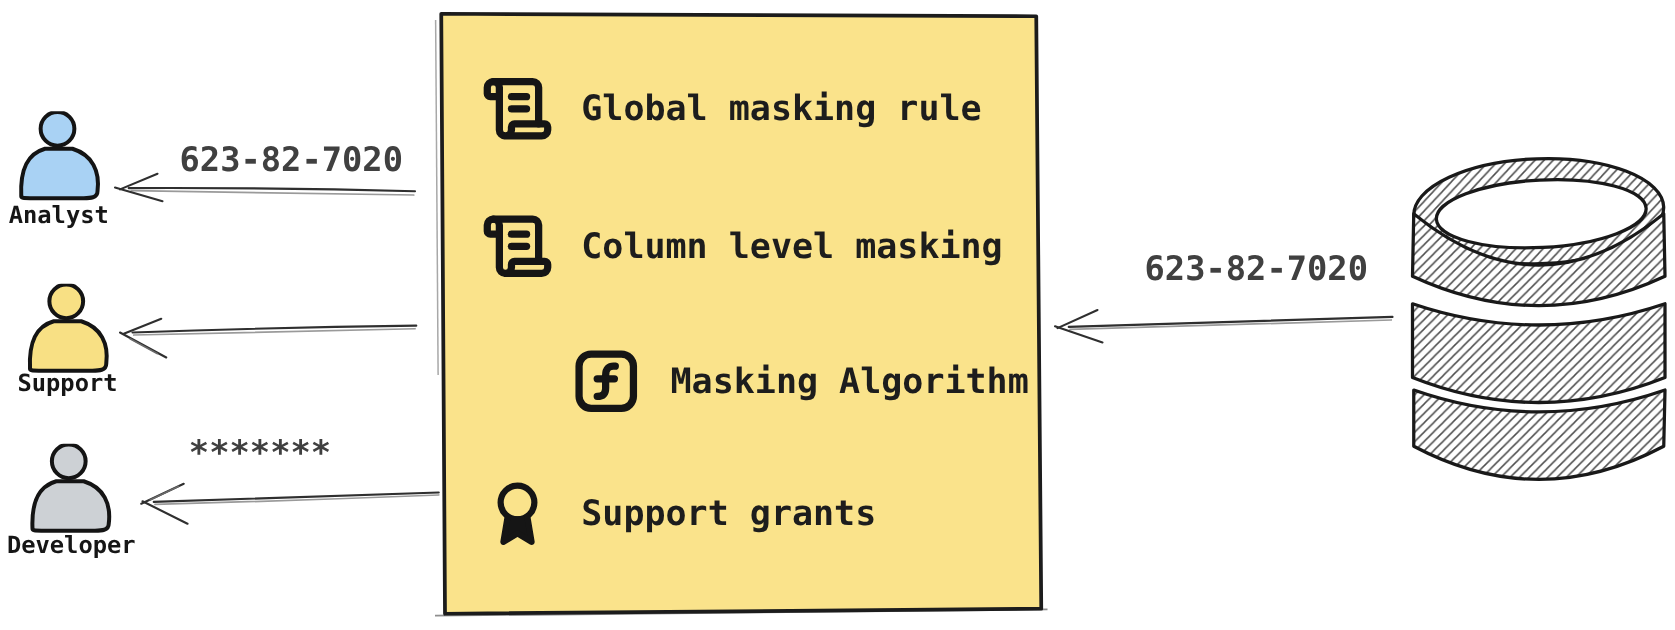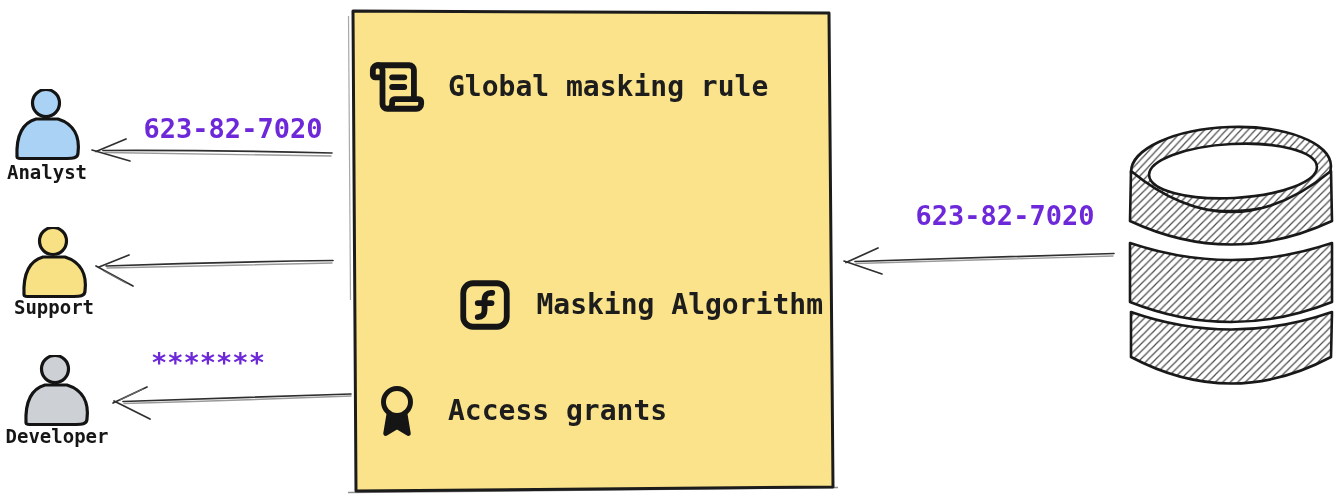--- a/index.html
+++ b/index.html
@@ -9,26 +9,26 @@
     color:#1e1e1e; overflow:hidden;
   }
   .layer { position:absolute; left:0; top:0; width:1340px; height:504px; }
   .person { position:absolute; }
   .person-label {
     position:absolute; width:130px; text-align:center;
     font-size:19px; font-weight:bold; line-height:1.2; color:#161616;
   }
   .masked-value {
     position:absolute; width:260px; text-align:center;
-    font-size:27px; font-weight:bold; line-height:1.2; color:#6d28d9;
+    font-size:27px; font-weight:bold; line-height:1.2; color:#404040;
     letter-spacing:0px; white-space:nowrap;
   }
   .box-item {
     position:absolute; left:353px; width:470px; height:74px;
-    display:flex; align-items:center; padding-left:13px; box-sizing:border-box;
+    display:flex; align-items:center; padding-left:30px; box-sizing:border-box;
   }
   .box-item .icon-wrap {
     width:62px; height:66px; display:flex; align-items:center; justify-content:center;
     flex:0 0 62px; margin-right:20px;
   }
   .box-item .item-label {
     font-size:28px; font-weight:bold; line-height:1.1; color:#1d1d1d; white-space:nowrap;
   }
 </style>
 </head>
@@ -118,35 +118,46 @@
       <svg width="60" height="58" viewBox="0 0 24 24" fill="none" stroke="#151515" stroke-width="2.4" stroke-linecap="round" stroke-linejoin="round">
         <path d="M15 12h-5"></path>
         <path d="M15 8h-5"></path>
         <path d="M19 17V5a2 2 0 0 0-2-2H4"></path>
         <path d="M8 21h12a2 2 0 0 0 2-2v-1a1 1 0 0 0-1-1H11a1 1 0 0 0-1 1v1a2 2 0 1 1-4 0V5a2 2 0 1 0-4 0v2a1 1 0 0 0 1 1h3"></path>
       </svg>
     </span>
     <span class="item-label">Global masking rule</span>
   </div>
 
+  <div class="box-item" style="top:160px;">
+    <span class="icon-wrap">
+      <svg width="60" height="58" viewBox="0 0 24 24" fill="none" stroke="#151515" stroke-width="2.4" stroke-linecap="round" stroke-linejoin="round">
+        <path d="M15 12h-5"></path>
+        <path d="M15 8h-5"></path>
+        <path d="M19 17V5a2 2 0 0 0-2-2H4"></path>
+        <path d="M8 21h12a2 2 0 0 0 2-2v-1a1 1 0 0 0-1-1H11a1 1 0 0 0-1 1v1a2 2 0 1 1-4 0V5a2 2 0 1 0-4 0v2a1 1 0 0 0 1 1h3"></path>
+      </svg>
+    </span>
+    <span class="item-label">Column level masking</span>
+  </div>
 
   <div class="box-item" style="top:268px;justify-content:flex-end;">
     <span class="icon-wrap">
       <svg width="58" height="58" viewBox="0 0 24 24" fill="none" stroke="#151515" stroke-width="2.4" stroke-linecap="round" stroke-linejoin="round">
         <rect width="18" height="18" x="3" y="3" rx="4"></rect>
         <path d="M9 17c2 0 2.8-1 2.8-2.8V10c0-2 1-3.3 3.2-3"></path>
         <path d="M9 11.2h5.7"></path>
       </svg>
     </span>
     <span class="item-label">Masking Algorithm</span>
   </div>
 
   <div class="box-item" style="top:374px;">
     <span class="icon-wrap">
       <svg width="54" height="66" viewBox="0 0 24 24" fill="none" stroke="#151515" stroke-width="2.2" stroke-linecap="round" stroke-linejoin="round">
         <circle cx="12" cy="8" r="6"></circle>
         <path d="M15.477 12.89 17 22l-5-3-5 3 1.523-9.11" fill="#151515"></path>
       </svg>
     </span>
-    <span class="item-label">Access grants</span>
+    <span class="item-label">Support grants</span>
   </div>
 
 </div>
 
 </body></html>

